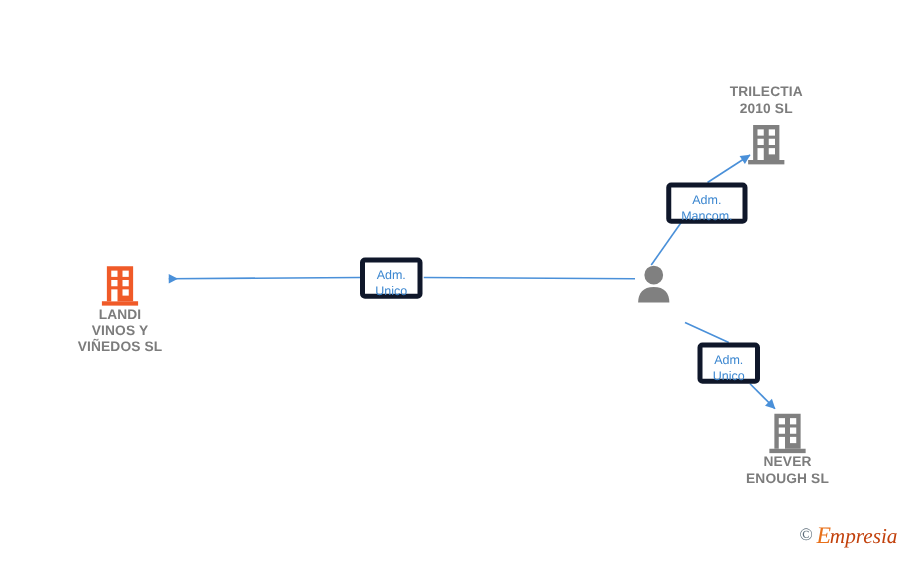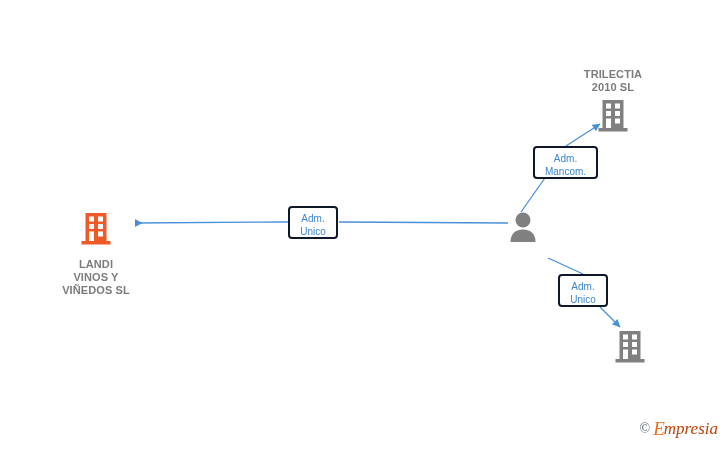--- a/index.html
+++ b/index.html
@@ -32,21 +32,21 @@
     text-align: center;
     z-index: 3;
   }
   .node-icon {
     display: block;
     margin: 0 auto;
     line-height: 0;
   }
   .node-label {
     display: block;
-    margin-top: 12px;
+    margin-top: 0;
     font-size: 11px;
     line-height: 13px;
     color: #808080;
     white-space: pre-line;
     letter-spacing: 0.1px;
   }
   .node-label.company {
     font-weight: bold;
     color: #7c7c7c;
   }
@@ -65,21 +65,21 @@
 
   #node-trilectia .node-label { margin-top: 0; margin-bottom: 5px; }
 
   
   .node.label-top .node-icon { margin-top: 2px; }
 
   
   .rel-box {
     position: absolute;
     box-sizing: border-box;
-    border: 2px solid #0f172a;
+    border: 4px solid #0f172a;
     border-radius: 4px;
     background: #ffffff;
     color: #3c87d0;
     font-size: 10px;
     line-height: 13px;
     text-align: center;
     padding: 4px 4px 4px 4px;
     white-space: pre-line;
     z-index: 5;
   }
@@ -199,20 +199,22 @@
         <rect x="4.5" y="1" width="21" height="28" fill="#808080"></rect>
         <rect x="0.5" y="29" width="29" height="3.5" fill="#808080"></rect>
         <rect x="8" y="4.5" width="5" height="5" fill="#ffffff"></rect>
         <rect x="17" y="4.5" width="5" height="5" fill="#ffffff"></rect>
         <rect x="8" y="12" width="5" height="5" fill="#ffffff"></rect>
         <rect x="17" y="12" width="5" height="5" fill="#ffffff"></rect>
         <rect x="8" y="19.5" width="5" height="9.5" fill="#ffffff"></rect>
         <rect x="17" y="19.5" width="5" height="5" fill="#ffffff"></rect>
       </svg>
     </span>
+    <span class="node-label company">NEVER
+ENOUGH SL</span>
   </div>
 
   <div class="rel-box" id="rel-mancom">Adm.
 Mancom.</div>
 
   <div class="rel-box" id="rel-unico-landi">Adm.
 Unico</div>
 
   <div class="rel-box" id="rel-unico-never">Adm.
 Unico</div>

